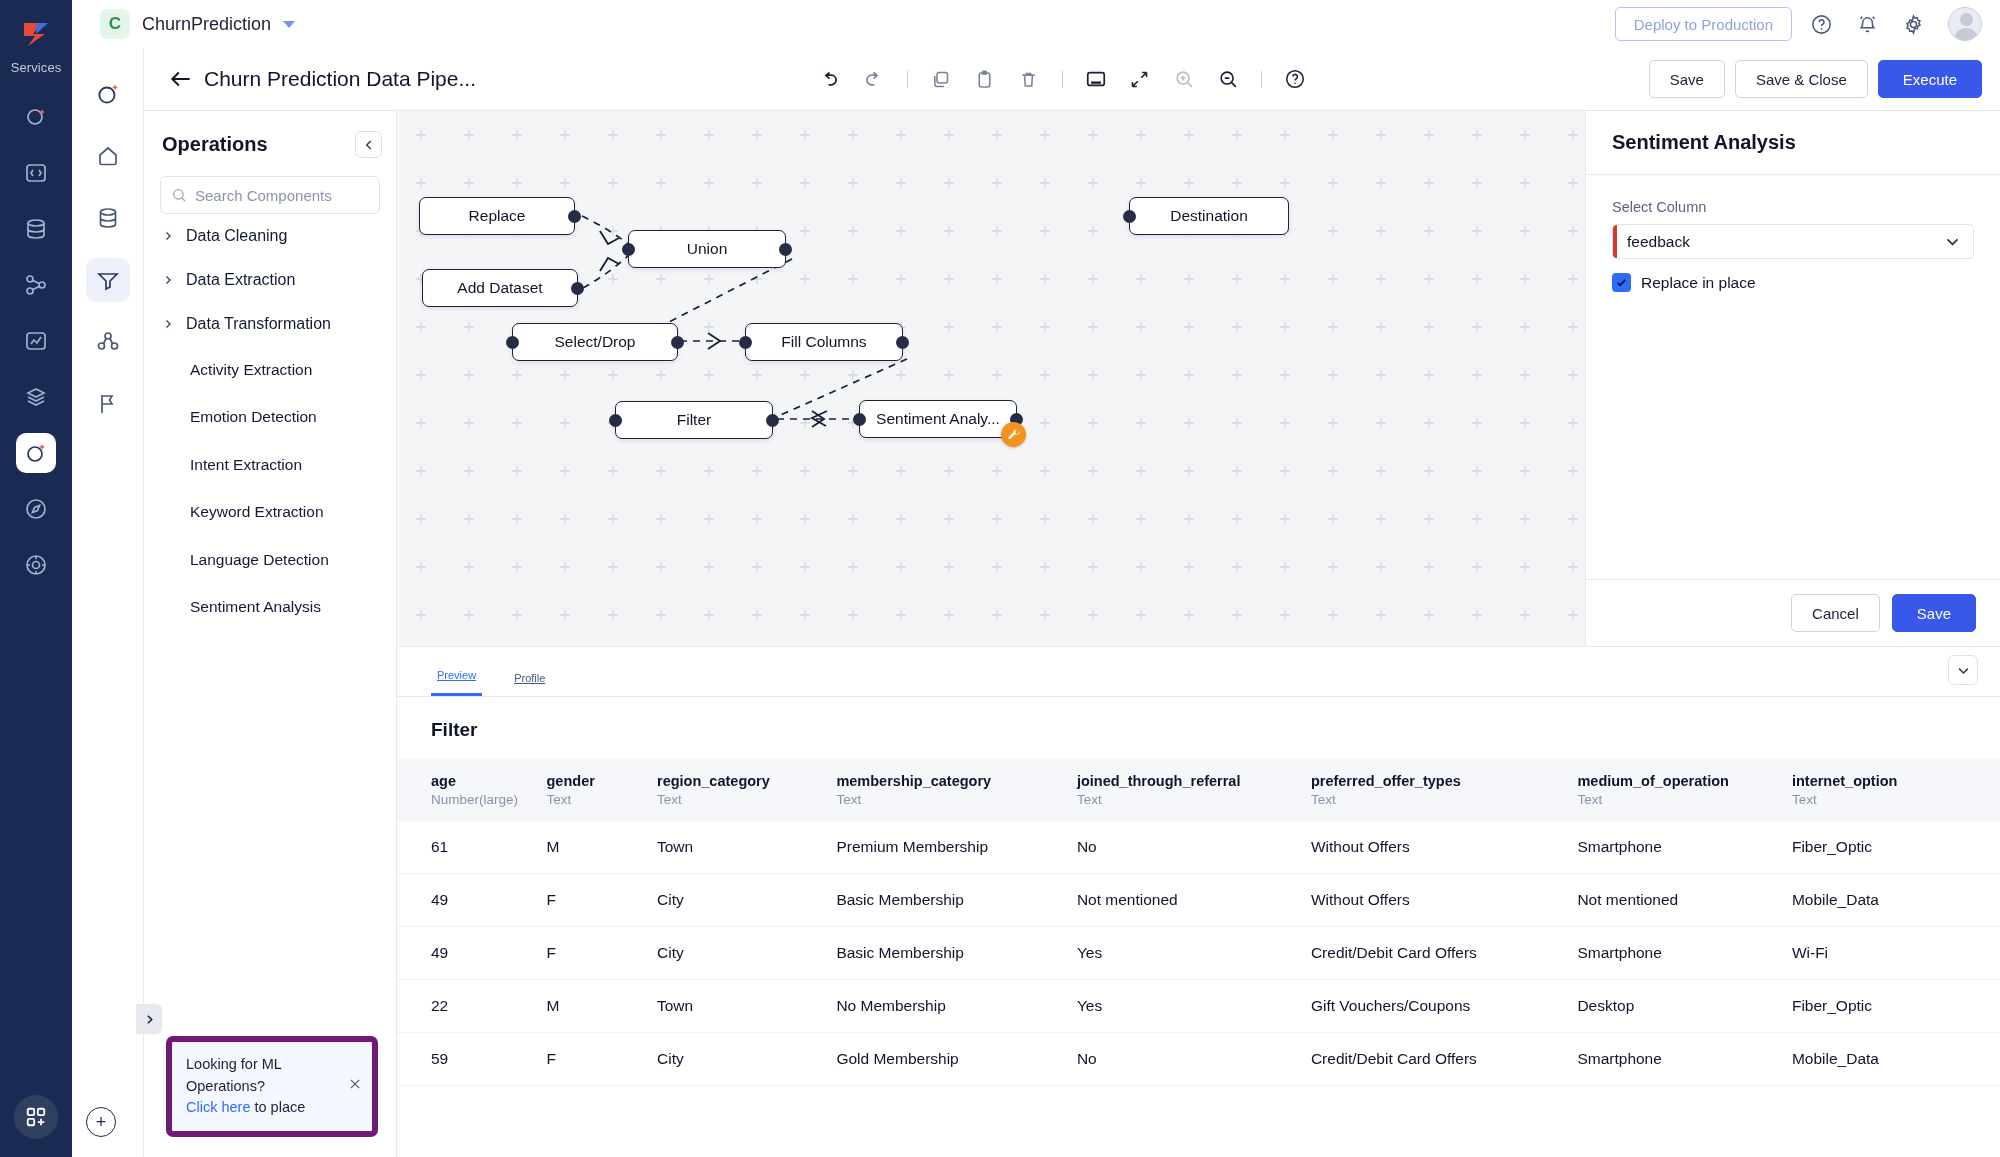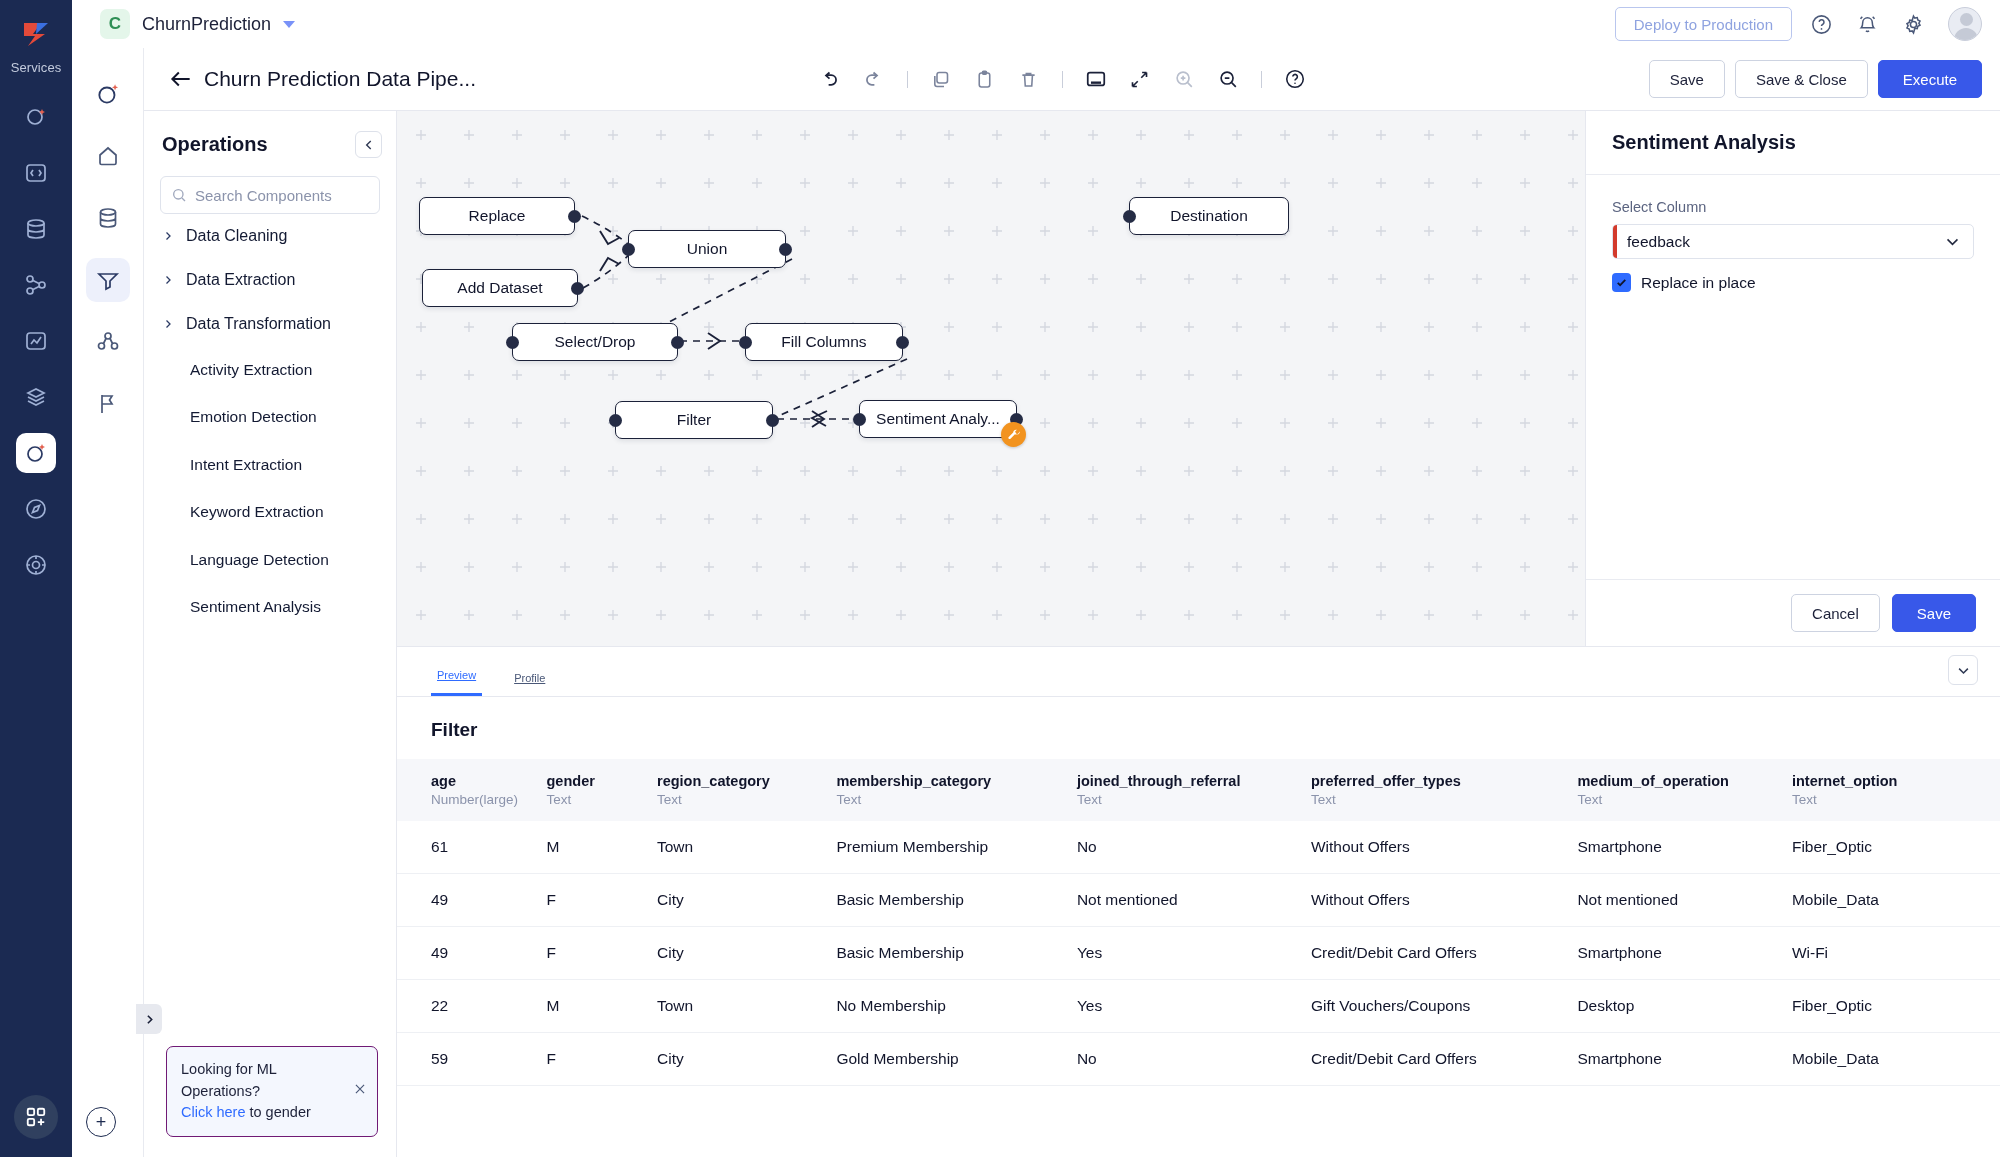--- a/index.html
+++ b/index.html
@@ -120,21 +120,21 @@
   .search-wrap input {
     border: none; outline: none; font-size: 15px; color: #2c3category; width: 100%;
     font-family: "Liberation Sans", sans-serif; background: transparent;
   }
   .search-wrap input::placeholder { color: #8b93ab; }
   .grp { display: flex; align-items: center; gap: 12px; padding: 13px 16px 13px 18px; font-size: 16px; color: #131a33; }
   .grp .chev { color: #2b3a64; display: flex; width: 12px; }
   .leaf { padding: 13px 16px 13px 46px; font-size: 15.5px; color: #131a33; line-height: 1.38; }
   .banner {
     position: absolute; left: 22px; bottom: 20px; width: 212px;
-    background: #f4f7fe; border: 1px solid #701a75; border-radius: 7px;
+    background: #f4f7fe; border: 6px solid #701a75; border-radius: 7px;
     padding: 12px 30px 12px 14px; font-size: 14.5px; color: #1d2139; line-height: 1.5;
   }
   .banner a { color: #2f6bff; text-decoration: none; }
   .banner .x { position: absolute; right: 10px; top: 50%; transform: translateY(-50%); color: #4a5878; font-size: 16px; }
   .ops-expand-tab {
     position: absolute; left: -8px; bottom: 123px; width: 26px; height: 30px;
     background: #e7e9ef; border-radius: 0 6px 6px 0; display: flex; align-items: center; justify-content: center;
     color: #1b2139;
   }
 
@@ -487,21 +487,21 @@
     </div>
 
     <div class="ops-expand-tab">
       <svg width="13" height="13" viewBox="0 0 24 24" fill="none" stroke="currentColor" stroke-width="3">
           <path d="M9 5l7 7-7 7"></path>
         </svg>
     </div>
 
     <div class="banner">
       <div>Looking for ML Operations?</div>
-      <div><a href="#">Click here</a><span> to gender</span></div>
+      <div><a href="#">Click here</a><span> to place</span></div>
       <span class="x">
         <svg width="14" height="14" viewBox="0 0 24 24" fill="none" stroke="currentColor" stroke-width="2">
             <path d="M5 5l14 14M19 5L5 19"></path>
           </svg>
       </span>
     </div>
   </div>
 
   <div class="canvas">
     <svg class="grid" width="1188" height="535">

